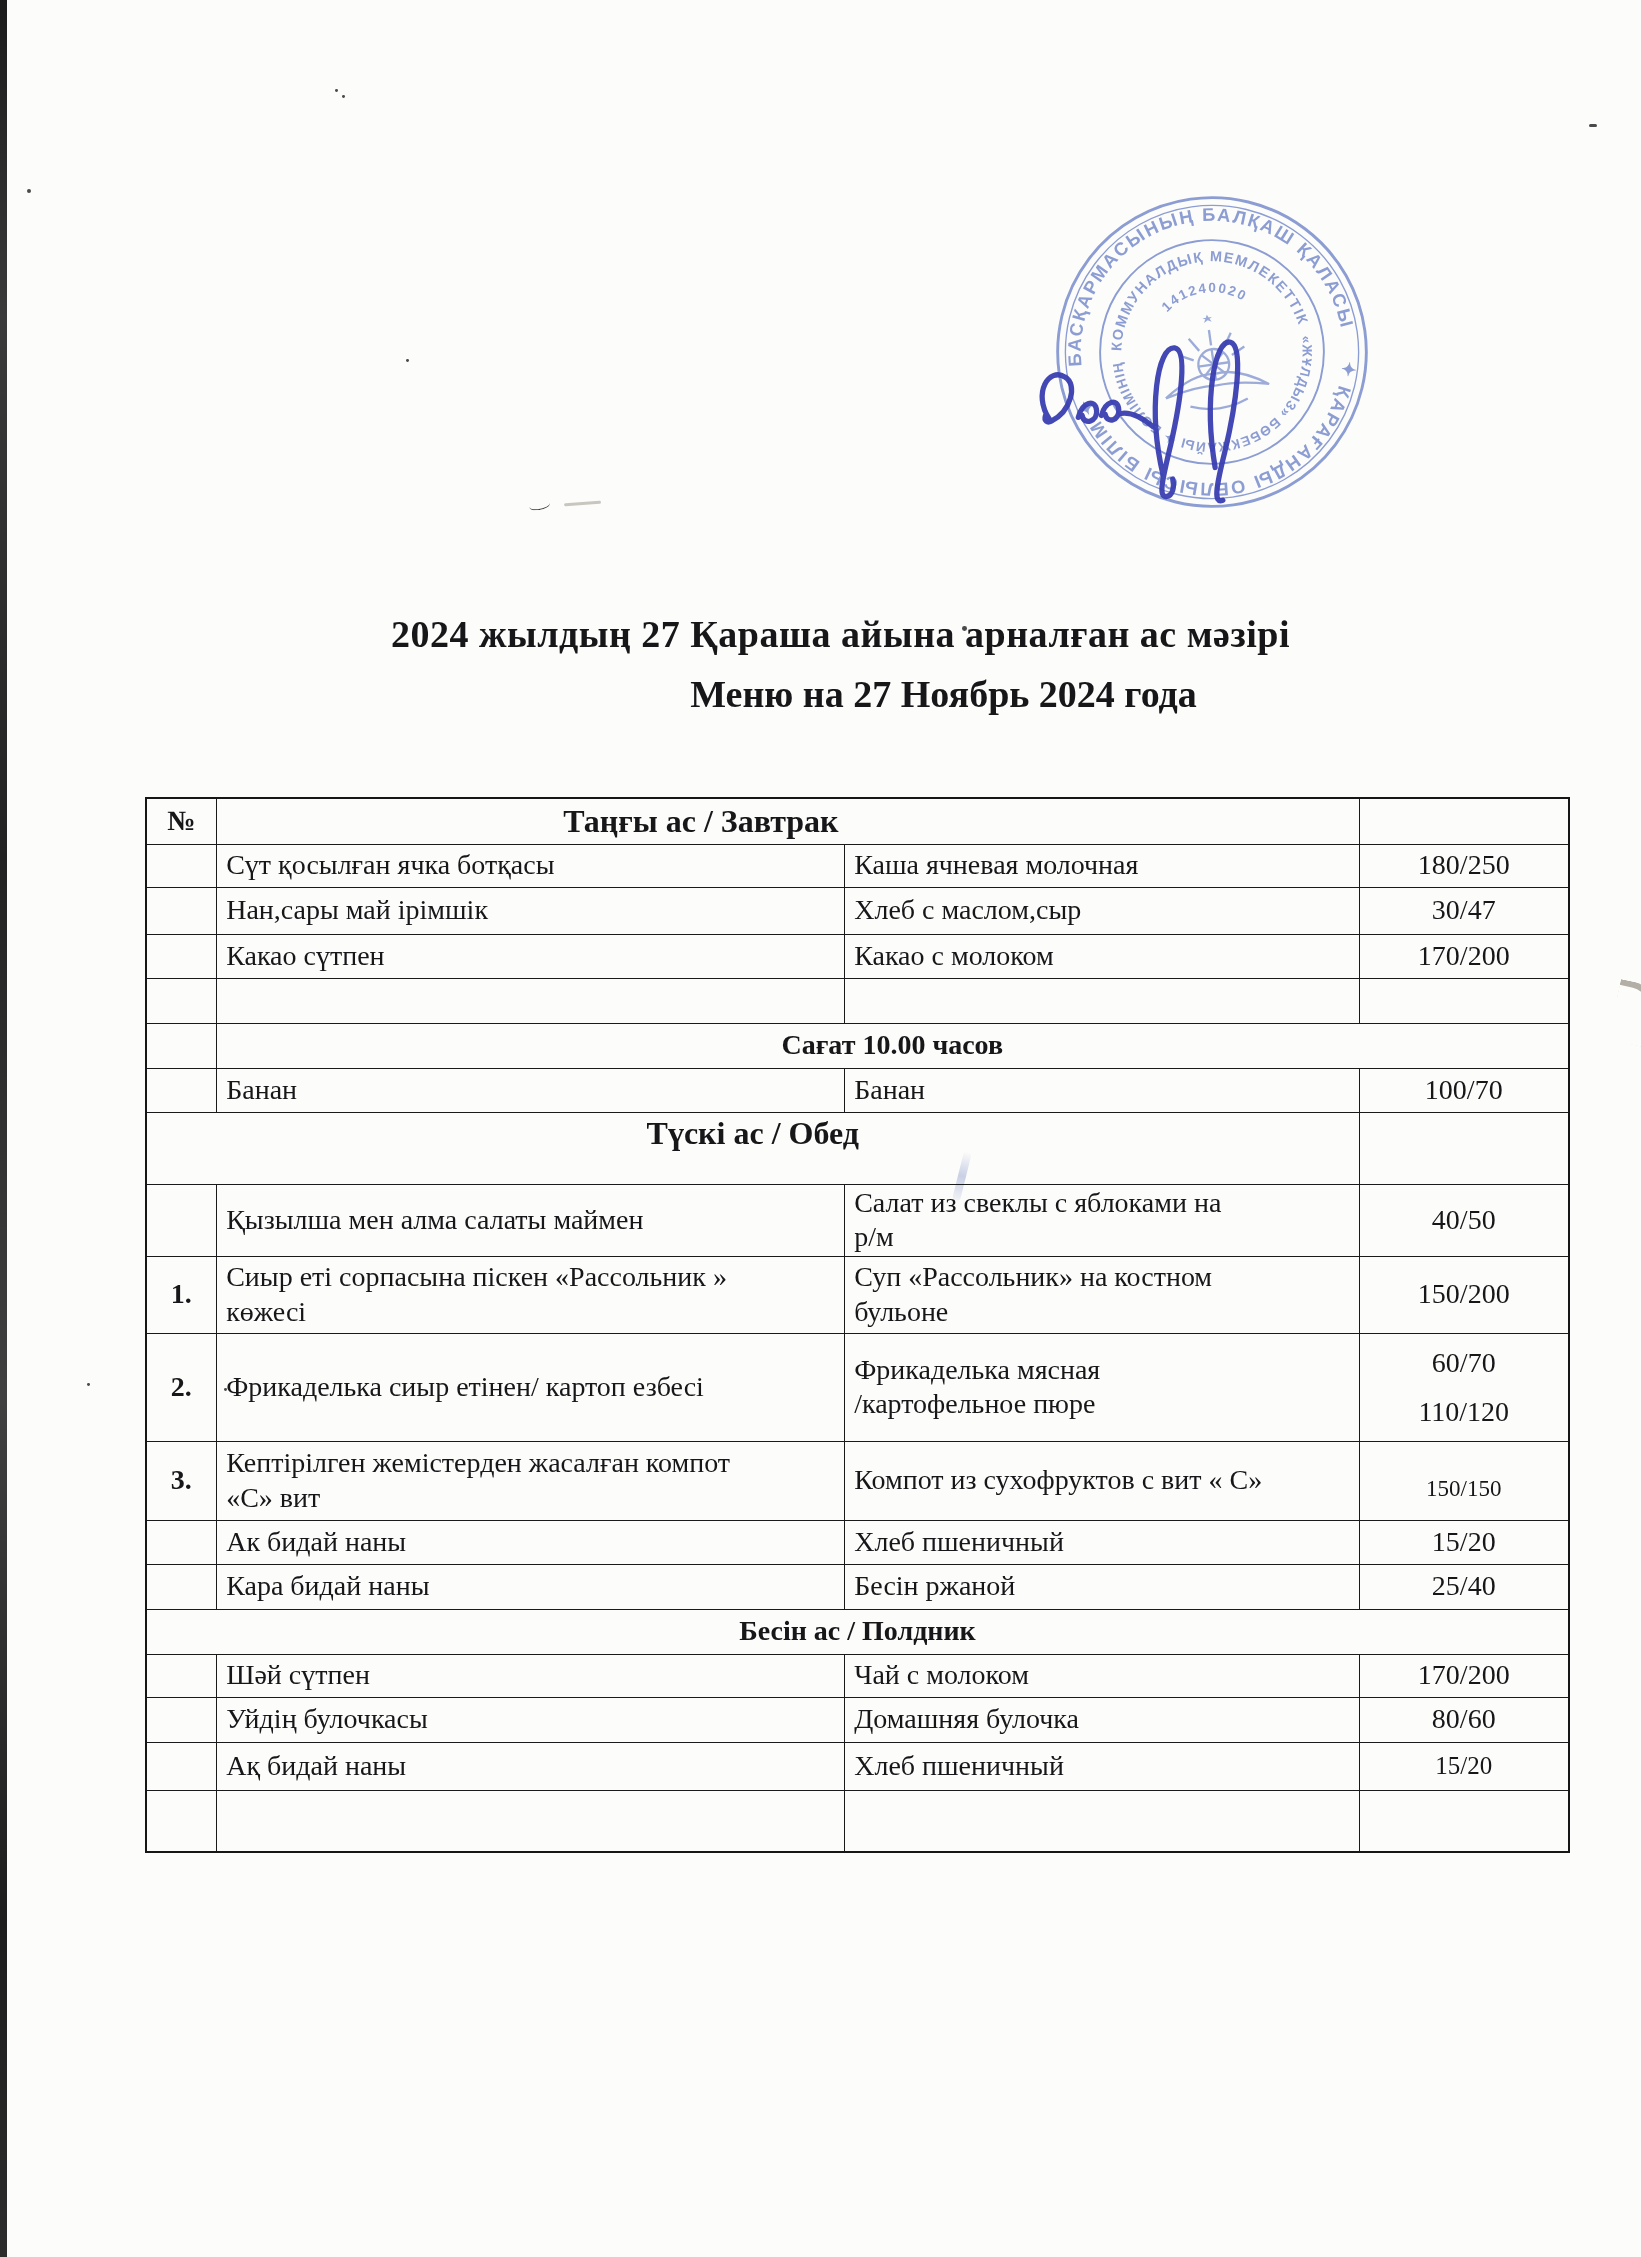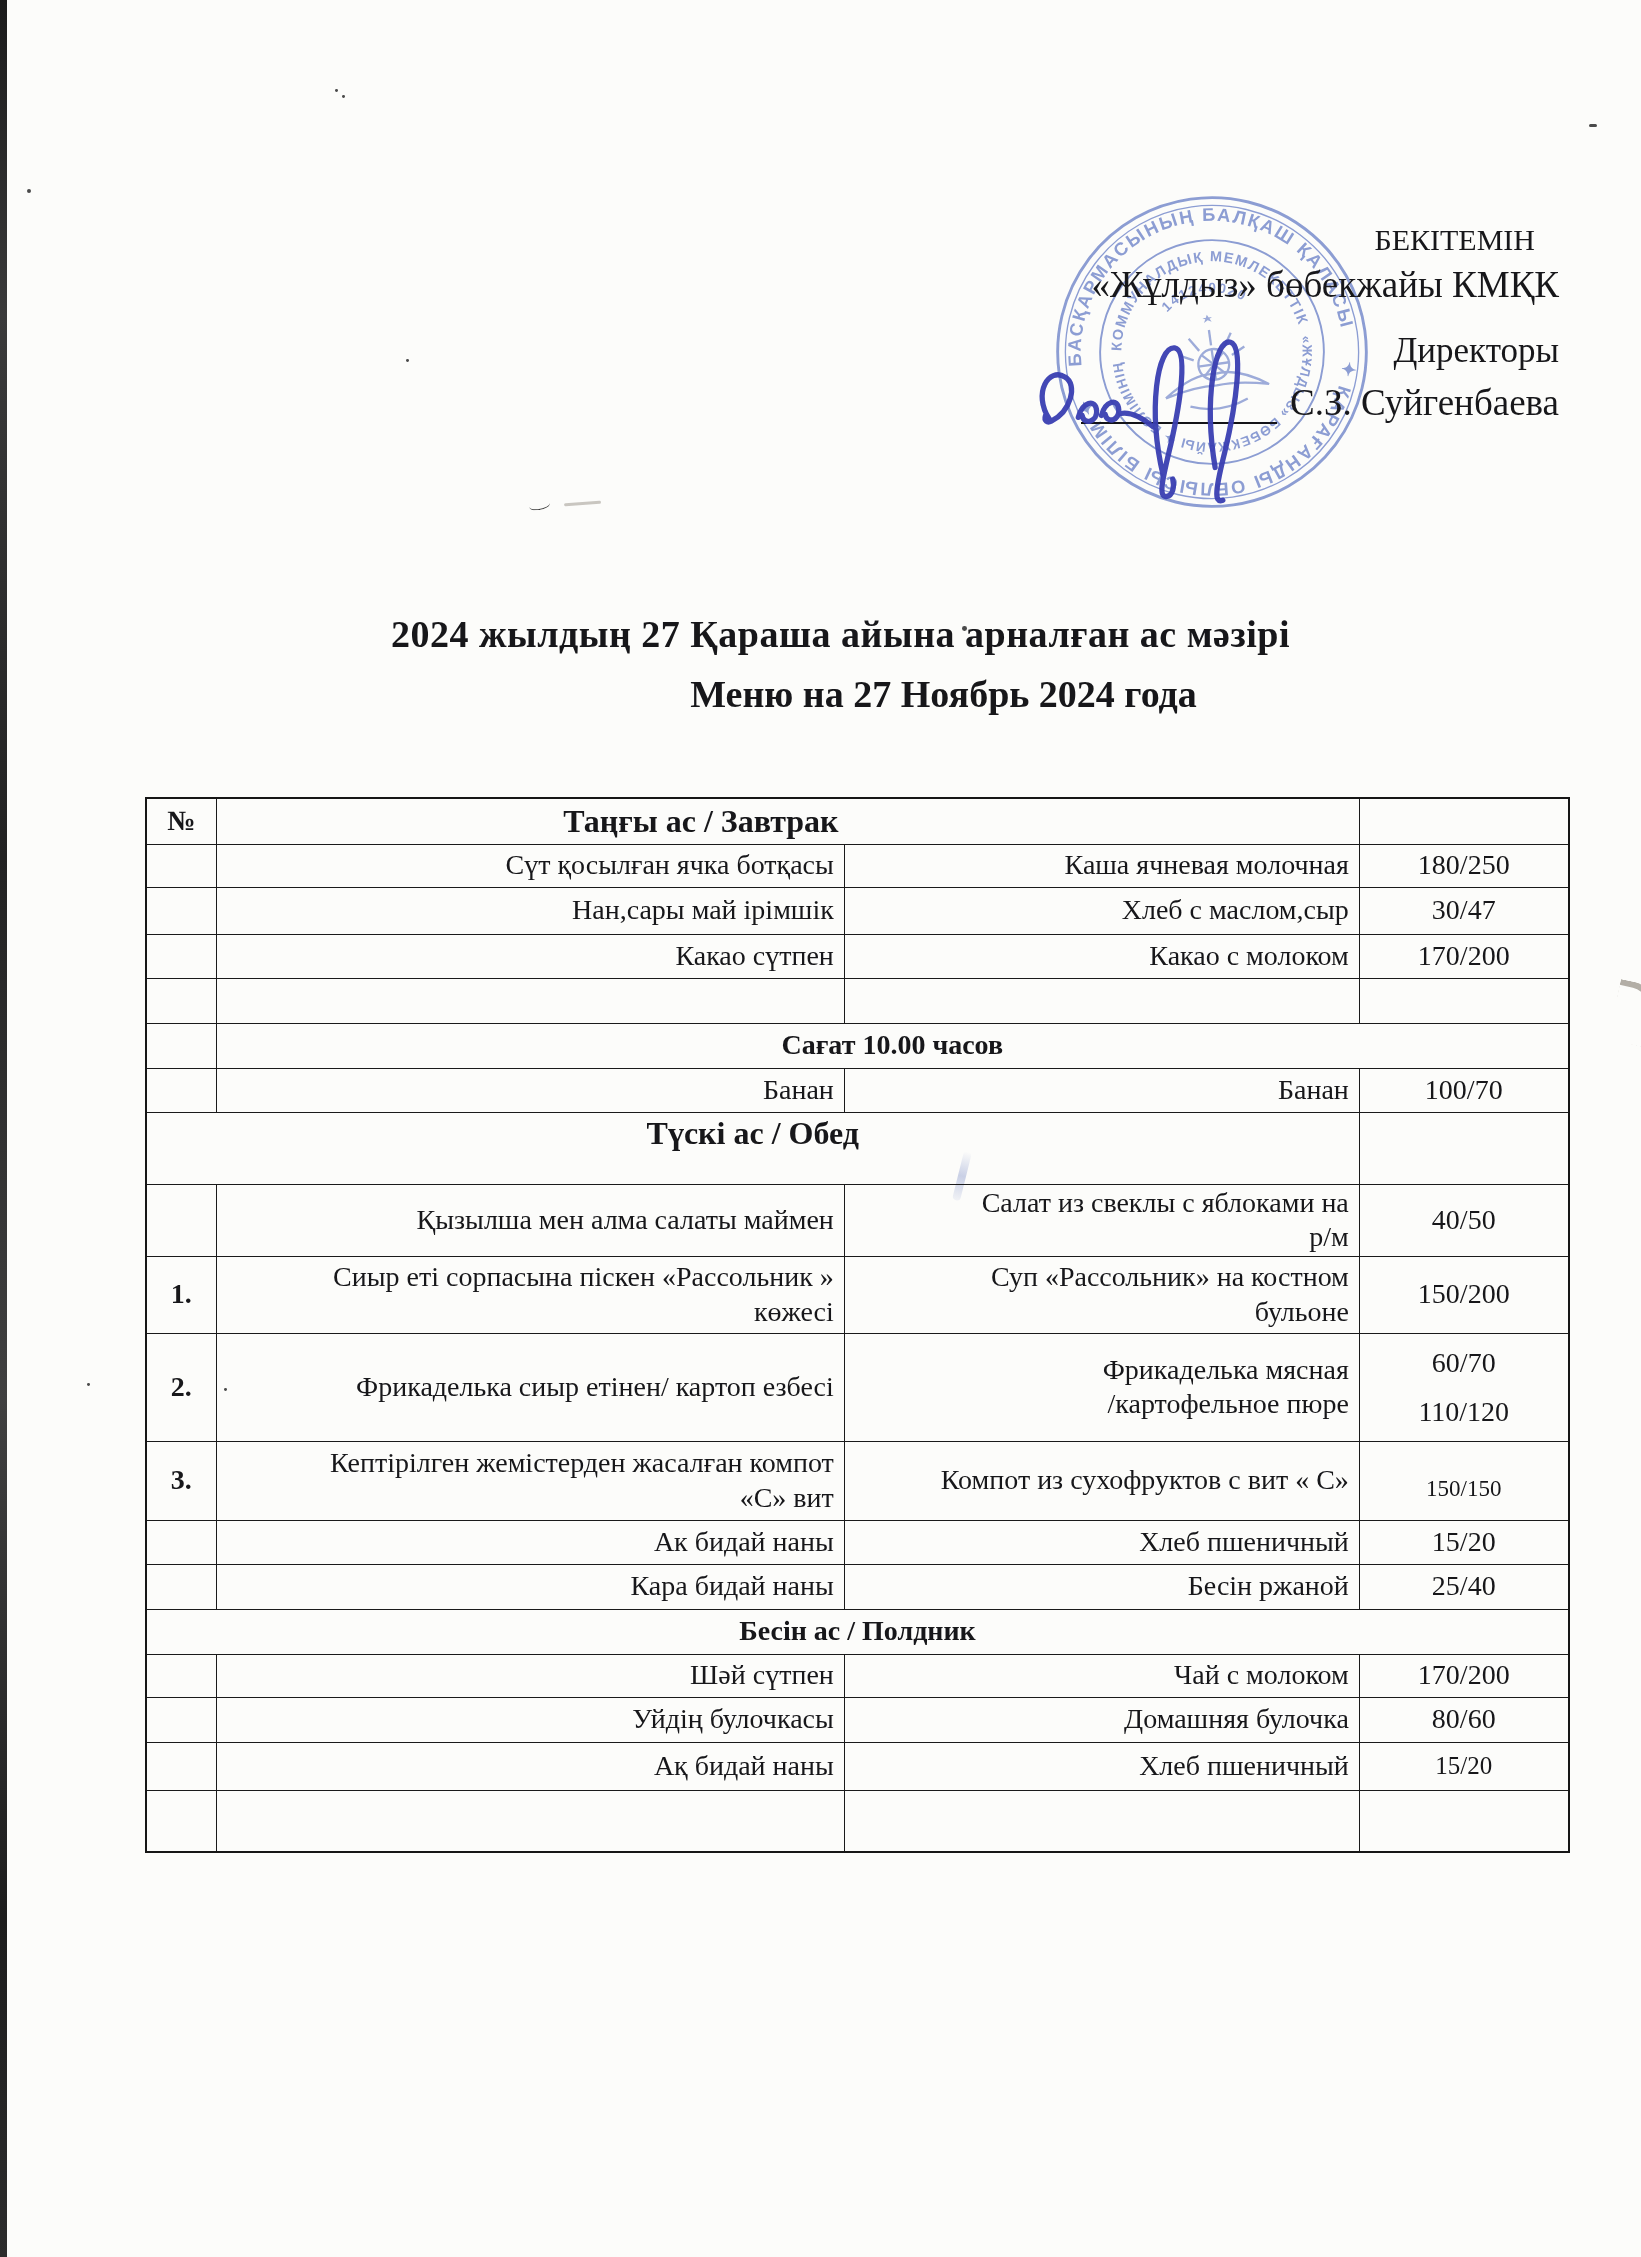--- a/index.html
+++ b/index.html
@@ -30,21 +30,21 @@
   
   .title{position:absolute;top:612px;left:0;width:1641px;text-align:center;font-weight:bold;z-index:2;}
   .title .t1{font-size:38px;padding-left:40px;letter-spacing:0.5px;}
   .title .t2{font-size:38px;margin-top:16.4px;padding-left:246px;}
   
   table.menu{position:absolute;left:145px;top:797px;width:1421px;border-collapse:collapse;table-layout:fixed;z-index:2;}
   table.menu td{border:1.9px solid #1a1a1a;padding:0 9.7px;vertical-align:middle;
     font-size:28px;line-height:1.22;overflow:hidden;}
   table.menu{border:2.9px solid #161616;}
   td.num{text-align:center;font-weight:bold;font-size:29px;padding:0 1.9px;}
-  td.kk,td.ru{text-align:right;padding-left:13.5px;}
+  td.kk,td.ru{text-align:left;padding-left:13.5px;}
   td.portion{text-align:center;font-size:29px;}
   td.section{text-align:center;font-weight:bold;font-size:31px;}
   
   .r1{height:46px}.r2{height:43px}.r3{height:47px}.r4{height:44px}.r5{height:45px}
   .r6{height:45px}.r7{height:44px}.r8{height:72px}.r9{height:72px}.r10{height:77px}
   .r11{height:108px}.r12{height:79px}.r13{height:44px}.r14{height:45px}.r15{height:45px}
   .r16{height:42px}.r17{height:43px}.r18{height:45px}.r19{height:48px}.r20{height:62px}
   .r1 td.section{padding-right:183px;font-size:32px;}
   .r8 td.section{vertical-align:top;padding-top:1.9px;font-size:32px;}
   .r9 td,.r10 td,.r11 td,.r12 td{vertical-align:top;padding-top:4.8px;}
@@ -129,29 +129,20 @@
     <g fill="none" stroke="#3a3fb2" stroke-width="5.5" stroke-linecap="round" opacity=".95">
       <path d="M58,102 C40,74 58,48 74,58 C88,66 80,94 60,104 C56,106 52,104 54,98"></path>
       <path d="M88,100 c4,-16 18,-20 19,-7 c1,11 -13,16 -15,5"></path>
       <path d="M112,98 c4,-15 17,-19 18,-6 c1,11 -12,15 -14,5"></path>
       <path d="M132,96 c10,-2 22,4 34,14"></path>
       <path d="M176,160 C160,92 170,26 188,28 C202,30 194,84 184,128 C176,162 170,184 180,182 C186,181 188,172 186,164"></path>
       <path d="M230,152 C218,80 230,18 246,22 C260,26 252,86 240,136 C231,172 228,190 238,186"></path>
     </g>
   </svg>
 
-  <div class="approval">
-    <div class="a1">БЕКІТЕМІН</div>
-    <div class="a2">«Жұлдыз» бөбекжайы КМҚК</div>
-    <div class="a3">Директоры</div>
-    <div class="sig-row">
-      <span class="sigline"></span>
-      <span>С.З. Суйгенбаева</span>
-    </div>
-  </div>
 
   <div class="title">
     <div class="t1">2024 жылдың  27 Қараша  айына арналған ас мәзірі</div>
     <div class="t2">Меню на 27 Ноябрь   2024 года</div>
   </div>
 
   <table class="menu">
     <colgroup>
       <col style="width:70px">
         <col style="width:628px">

